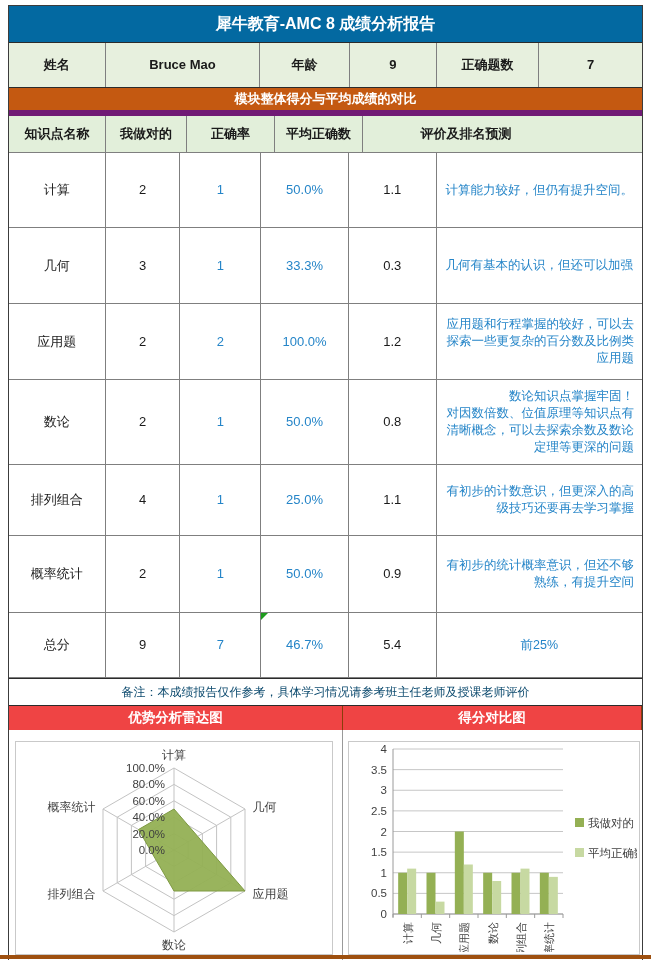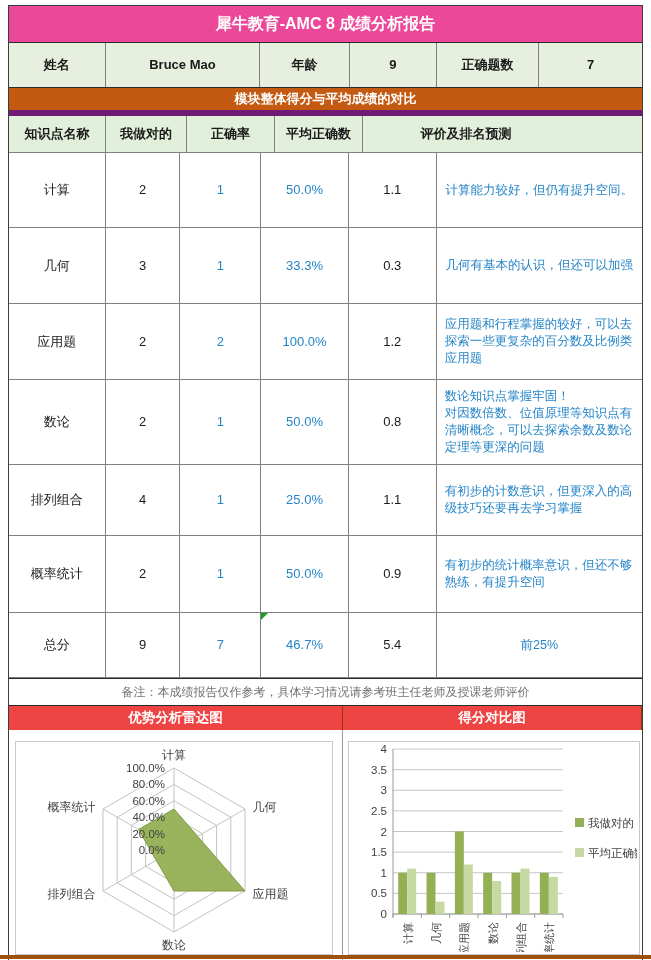--- a/index.html
+++ b/index.html
@@ -8,30 +8,30 @@
     font-family:"Liberation Sans","DejaVu Sans",sans-serif;
     -webkit-font-smoothing:antialiased;
   }
   .report{
     position:absolute;left:8px;top:5px;width:635px;
     border:1px solid #3c3c3c;box-sizing:border-box;background:#fff;
   }
   .row{display:flex;box-sizing:border-box;}
   .cell{
     box-sizing:border-box;display:flex;align-items:center;justify-content:center;
-    text-align:left;border-right:1px solid #7f7f7f;position:relative;
+    text-align:right;border-right:1px solid #7f7f7f;position:relative;
     color:#1a1a1a;font-size:13px;line-height:1.35;
   }
   .cell:last-child{border-right:none;}
   .bb{border-bottom:1px solid #7f7f7f;}
   .bb-dark{border-bottom:1px solid #2b2b2b;}
 
   
   .title-bar{
-    height:36px;background:#ec4899;color:#ffffff;font-weight:bold;font-size:16px;
+    height:36px;background:#0369a1;color:#ffffff;font-weight:bold;font-size:16px;
     display:flex;align-items:center;justify-content:center;border-bottom:1px solid #2b2b2b;
   }
   
   .info-row{height:45px;background:#E7F0DE;}
   .info-row .cell{font-weight:bold;}
   .iw0{width:97px;}.iw1{width:155px;}.iw2{width:90px;}.iw3{width:87px;}.iw4{width:103px;}.iw5{width:103px;}
 
   
   .section-strip{
     height:22px;background:#C45911;color:#fff;font-weight:bold;font-size:13px;
@@ -53,21 +53,21 @@
   #table-body .trow:nth-child(6){height:77px;}
   #table-body .trow:nth-child(7){height:65px;}
   .corner-flag{
     position:absolute;left:0;top:0;width:0;height:0;
     border-top:7px solid #1e9c1e;border-right:7px solid transparent;
   }
 
   
   .note-row{
     height:26px;display:flex;align-items:center;justify-content:center;
-    font-size:12px;color:#737373;border-bottom:1px solid #2b2b2b;border-top:1px solid #2b2b2b;
+    font-size:12px;color:#0c4a6e;border-bottom:1px solid #2b2b2b;border-top:1px solid #2b2b2b;
   }
 
   
   .chart-head{height:24px;}
   .chart-head .cell{
     background:#ef4444;color:#fff;font-weight:bold;font-size:13.5px;
     border-right:1px solid #8a3d0a;
   }
   .cw0{width:335px;}.cw1{width:300px;}
 

